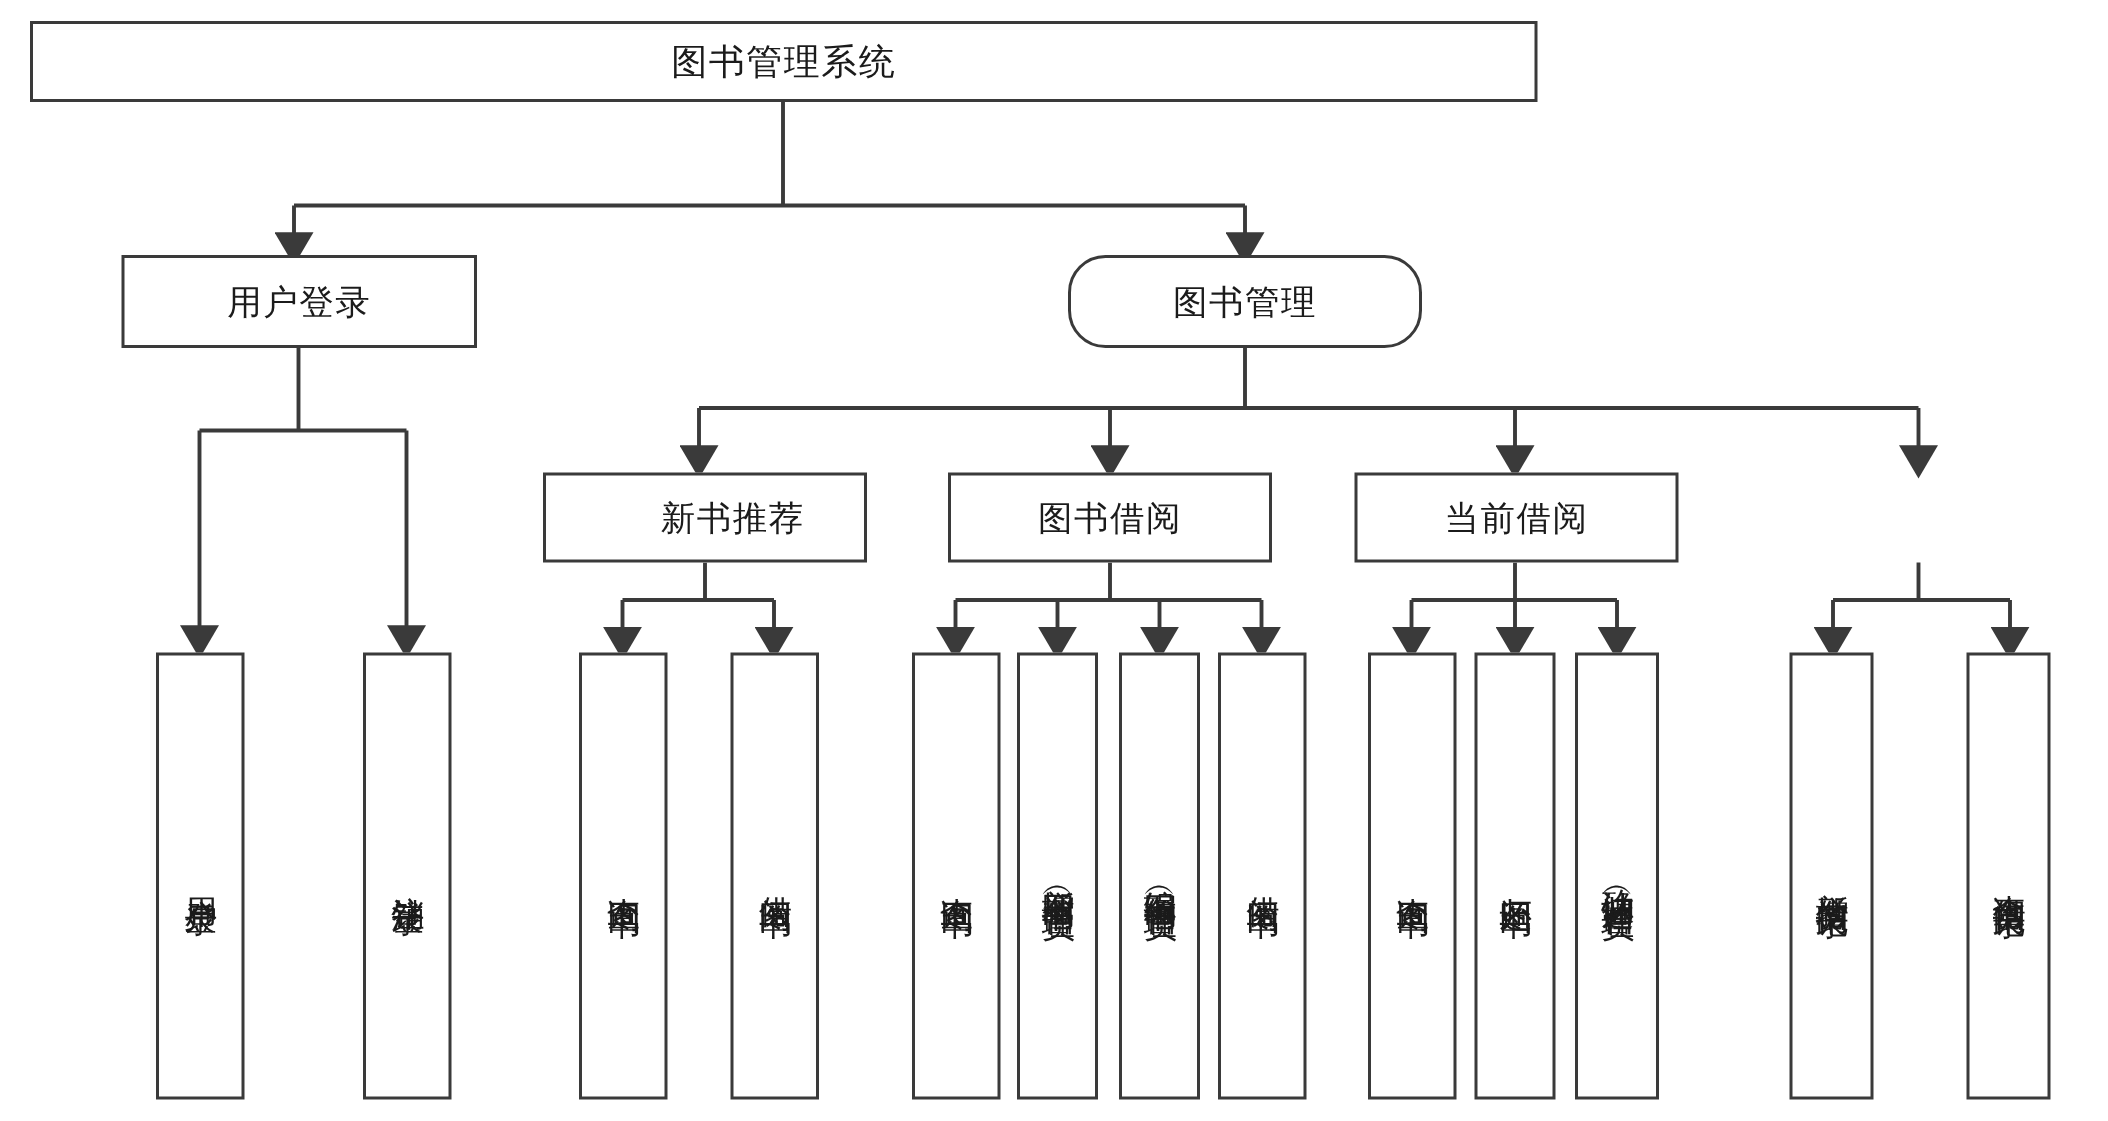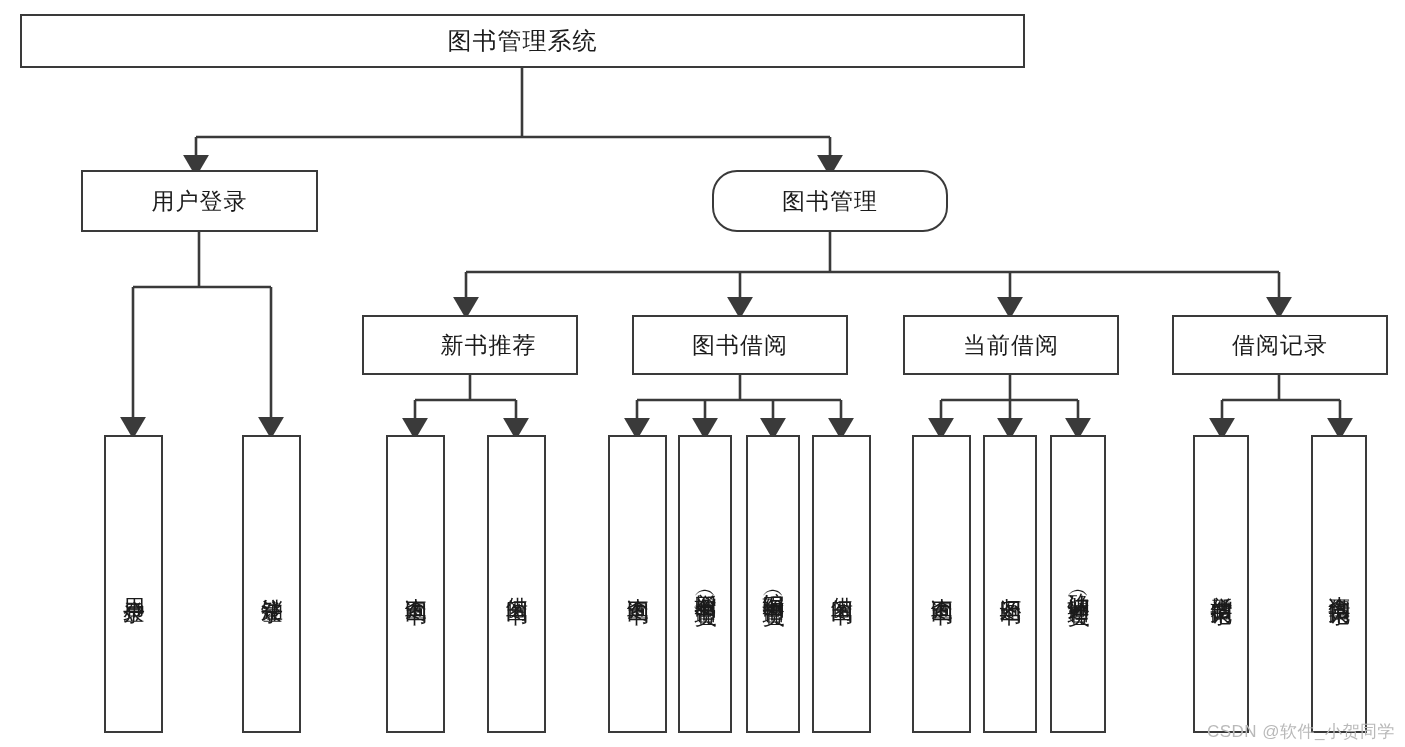--- a/index.html
+++ b/index.html
@@ -119,23 +119,20 @@
 
   <div class="node h" style="left:362px;top:315px;width:216px;height:60px;padding-left:37px;">
     <span>新书推荐</span>
   </div>
   <div class="node h" style="left:632px;top:315px;width:216px;height:60px;">
     <span>图书借阅</span>
   </div>
   <div class="node h" style="left:903px;top:315px;width:216px;height:60px;">
     <span>当前借阅</span>
   </div>
-  <div class="node h" style="left:1172px;top:315px;width:216px;height:60px;">
-    <span>借阅记录</span>
-  </div>
 
   <div class="node leaf" style="left:104px;top:435px;width:59px;height:298px;">
     <span>用户登录</span>
   </div>
   <div class="node leaf" style="left:242px;top:435px;width:59px;height:298px;">
     <span>注销登录</span>
   </div>
 
   <div class="node leaf" style="left:386px;top:435px;width:59px;height:298px;">
     <span>查询图书</span>
@@ -167,14 +164,13 @@
     <span>确认归还（管理员）</span>
   </div>
 
   <div class="node leaf" style="left:1193px;top:435px;width:56px;height:298px;">
     <span>新增借阅记录</span>
   </div>
   <div class="node leaf" style="left:1311px;top:435px;width:56px;height:298px;">
     <span>查询借阅记录</span>
   </div>
 
-  <div class="watermark">CSDN @软件_小贺同学</div>
 </div>
 
 </body></html>

